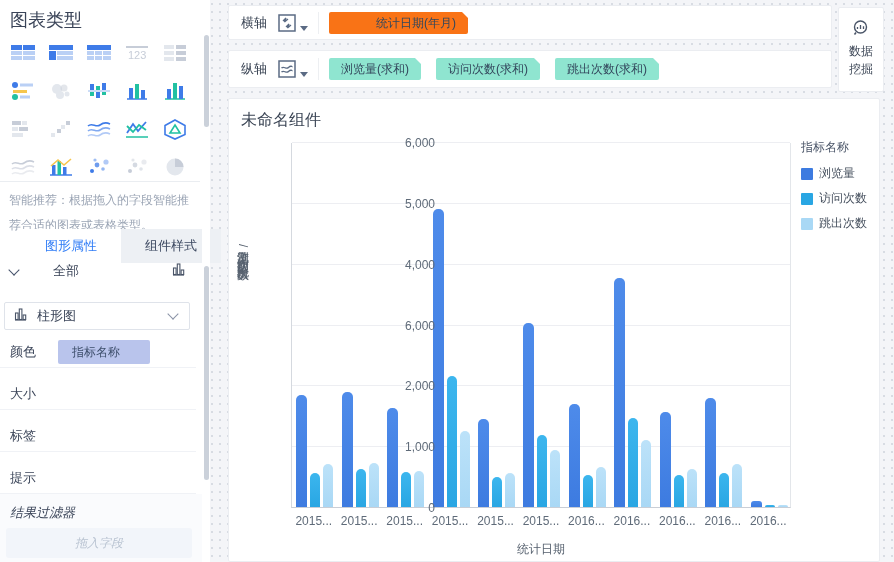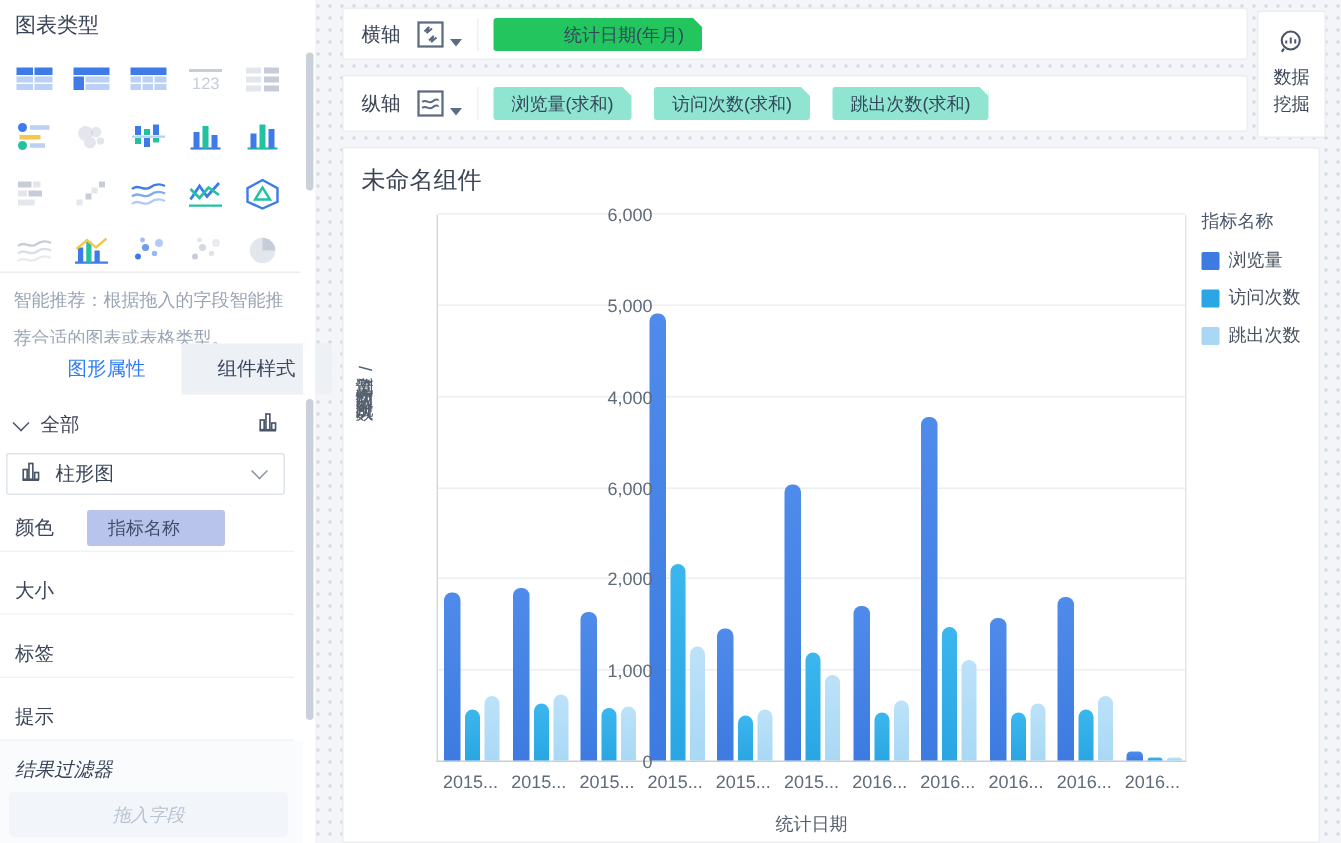--- a/index.html
+++ b/index.html
@@ -6,31 +6,31 @@
   html,body { width:894px; height:562px; overflow:hidden;
     font-family:"Liberation Sans","DejaVu Sans",sans-serif; background:#fff; }
   .stage { position:relative; width:894px; height:562px;
     background-color:#F4F5F8;
     background-image:radial-gradient(#D8DCE3 1px, transparent 1.3px);
     background-size:8px 8px; }
   .card { position:absolute; background:#fff; border:1px solid #EBEDF1; border-radius:2px; }
 
   
   .left-panel { position:absolute; left:0; top:0; width:210px; height:562px; background:#fff; }
-  .lp-title { position:absolute; left:10px; top:8px; font-size:14px; color:#3A4458; font-weight:500; }
+  .lp-title { position:absolute; left:10px; top:8px; font-size:18px; color:#3A4458; font-weight:500; }
   .icon-grid { position:absolute; left:4px; top:34px; width:196px;
     display:grid; grid-template-columns:repeat(5,38px); grid-auto-rows:38px; justify-content:start; }
   .ct-icon { width:38px; height:38px; display:flex; align-items:center; justify-content:center; cursor:pointer; }
   .divider { position:absolute; left:0; top:181px; width:200px; height:1px; background:#EAEDF1; }
   .lp-hint { position:absolute; left:9px; top:188px; width:188px; font-size:12px; line-height:25px; color:#9AA4B4; }
   .tabs { position:absolute; left:0; top:229px; width:200px; height:34px; display:flex;margin-left:21px; }
   .tab { flex:1; display:flex; align-items:center; justify-content:center; font-size:13px;
     color:#3C4860; background:#EDF0F4; cursor:pointer; }
   .tab.active { background:#fff; color:#2F7CF6; }
-  .all-row { position:absolute; left:0; top:268px; width:196px; height:30px; display:flex; align-items:center; }
+  .all-row { position:absolute; left:0; top:256px; width:196px; height:30px; display:flex; align-items:center;gap:26px; }
   .chev { width:8px; height:8px; border-left:1.6px solid #46536B; border-bottom:1.6px solid #46536B;
     transform:rotate(-45deg); margin:-3px 9px 0 10px; }
   .all-label { font-size:13px; color:#3A4458; flex:1; }
   .all-row .mini-cols { margin-right:10px; }
   .type-select { position:absolute; left:4px; top:302px; width:186px; height:28px;
     border:1px solid #DFE3EA; border-radius:2px; background:#fff;
     display:flex; align-items:center; cursor:pointer; }
   .type-select .mini-cols { margin:0 9px 0 8px; }
   .type-select .sel-label { font-size:13px; color:#3A4458; flex:1; }
   .sel-chev { width:8px; height:8px; border-left:1.6px solid #8A93A6; border-bottom:1.6px solid #8A93A6;
@@ -54,21 +54,21 @@
   .shelf-label { font-size:13px; color:#3C4656; margin-left:12px; width:36px; }
   .axis-ic { display:flex; align-items:flex-end; cursor:pointer; }
   .axis-caret { width:0; height:0; border-left:4px solid transparent; border-right:4px solid transparent;
     border-top:5px solid #5B6B84; margin:0 0 2px 3px; }
   .vline { width:1px; height:22px; background:#EDEFF2; margin:0 10px 0 10px; }
   .chips { display:flex; align-items:center; }
   .chip { position:relative; height:22px; line-height:22px; font-size:12px; color:#33475C;
     padding:0 12px; border-radius:2px; margin-right:15px; cursor:pointer; white-space:nowrap; }
   .chip::after { content:""; position:absolute; top:0; right:0; width:0; height:0;
     border-left:6px solid transparent; border-top:6px solid #fff; }
-  .chip.dimension { background:#22c55e;padding-left:47px; }
+  .chip.dimension { background:#f97316;padding-left:47px; }
   .chip.measure { background:#8FE5D0; }
 
   
   .mining { display:flex; flex-direction:column; align-items:center; cursor:pointer; padding-top:11px; }
   .mining-label { font-size:12px; color:#3C4656; line-height:18px; margin-top:5px; }
   .mining-label2 { font-size:12px; color:#3C4656; line-height:18px; }
 
   
   .chart-title { position:absolute; left:12px; top:11px; font-size:16px; color:#3A4454; }
   .plot { position:absolute; left:62px; top:44px; width:500px; height:365px;

